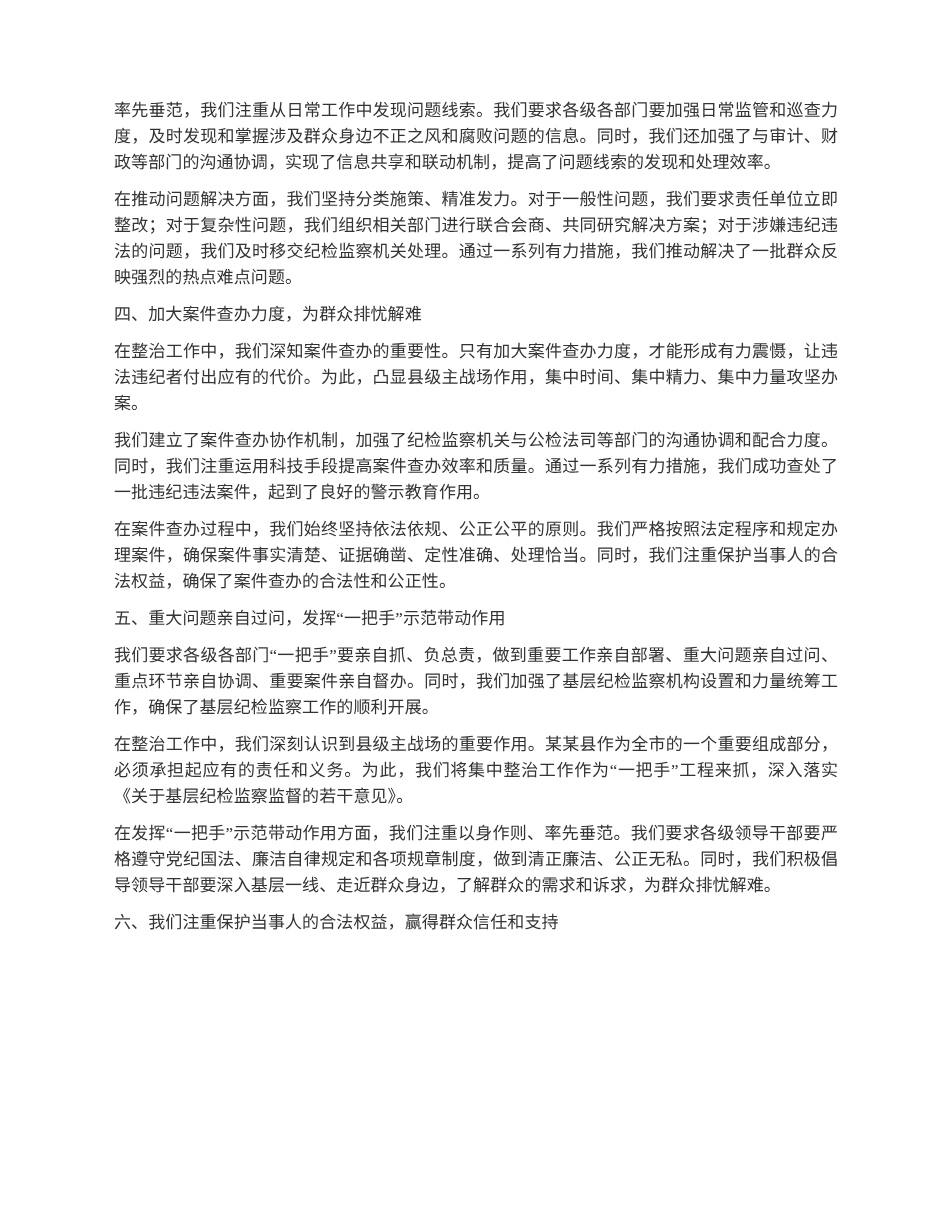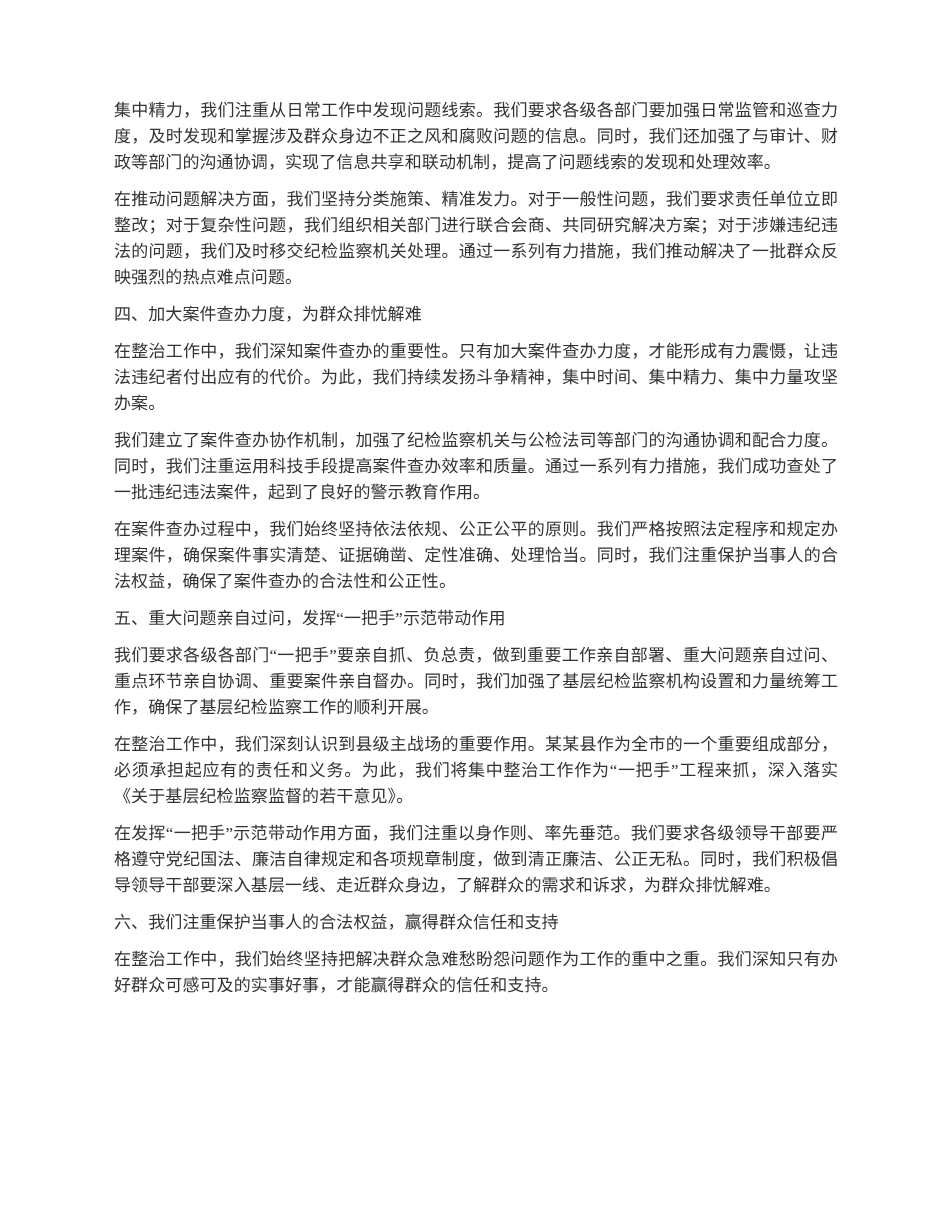--- a/index.html
+++ b/index.html
@@ -45,26 +45,25 @@
   }
   .para:last-child {
     margin-bottom: 0;
   }
 </style>
 </head>
 <body>
 
 <div class="page">
   <div class="doc-body" id="doc-body">
-      <p class="para">集中精力，我们注重从日常工作中发现问题线索。我们要求各级各部门要加强日常监管和巡查力度，及时发现和掌握涉及群众身边不正之风和腐败问题的信息。同时，我们还加强了与审计、财政等部门的沟通协调，实现了信息共享和联动机制，提高了问题线索的发现和处理效率。</p>
+      <p class="para">率先垂范，我们注重从日常工作中发现问题线索。我们要求各级各部门要加强日常监管和巡查力度，及时发现和掌握涉及群众身边不正之风和腐败问题的信息。同时，我们还加强了与审计、财政等部门的沟通协调，实现了信息共享和联动机制，提高了问题线索的发现和处理效率。</p>
       <p class="para">在推动问题解决方面，我们坚持分类施策、精准发力。对于一般性问题，我们要求责任单位立即整改；对于复杂性问题，我们组织相关部门进行联合会商、共同研究解决方案；对于涉嫌违纪违法的问题，我们及时移交纪检监察机关处理。通过一系列有力措施，我们推动解决了一批群众反映强烈的热点难点问题。</p>
       <p class="para heading">四、加大案件查办力度，为群众排忧解难</p>
-      <p class="para">在整治工作中，我们深知案件查办的重要性。只有加大案件查办力度，才能形成有力震慑，让违法违纪者付出应有的代价。为此，我们持续发扬斗争精神，集中时间、集中精力、集中力量攻坚办案。</p>
+      <p class="para">在整治工作中，我们深知案件查办的重要性。只有加大案件查办力度，才能形成有力震慑，让违法违纪者付出应有的代价。为此，凸显县级主战场作用，集中时间、集中精力、集中力量攻坚办案。</p>
       <p class="para">我们建立了案件查办协作机制，加强了纪检监察机关与公检法司等部门的沟通协调和配合力度。同时，我们注重运用科技手段提高案件查办效率和质量。通过一系列有力措施，我们成功查处了一批违纪违法案件，起到了良好的警示教育作用。</p>
       <p class="para">在案件查办过程中，我们始终坚持依法依规、公正公平的原则。我们严格按照法定程序和规定办理案件，确保案件事实清楚、证据确凿、定性准确、处理恰当。同时，我们注重保护当事人的合法权益，确保了案件查办的合法性和公正性。</p>
       <p class="para heading">五、重大问题亲自过问，发挥“一把手”示范带动作用</p>
       <p class="para">我们要求各级各部门“一把手”要亲自抓、负总责，做到重要工作亲自部署、重大问题亲自过问、重点环节亲自协调、重要案件亲自督办。同时，我们加强了基层纪检监察机构设置和力量统筹工作，确保了基层纪检监察工作的顺利开展。</p>
       <p class="para">在整治工作中，我们深刻认识到县级主战场的重要作用。某某县作为全市的一个重要组成部分，必须承担起应有的责任和义务。为此，我们将集中整治工作作为“一把手”工程来抓，深入落实《关于基层纪检监察监督的若干意见》。</p>
       <p class="para">在发挥“一把手”示范带动作用方面，我们注重以身作则、率先垂范。我们要求各级领导干部要严格遵守党纪国法、廉洁自律规定和各项规章制度，做到清正廉洁、公正无私。同时，我们积极倡导领导干部要深入基层一线、走近群众身边，了解群众的需求和诉求，为群众排忧解难。</p>
       <p class="para heading">六、我们注重保护当事人的合法权益，赢得群众信任和支持</p>
-      <p class="para">在整治工作中，我们始终坚持把解决群众急难愁盼怨问题作为工作的重中之重。我们深知只有办好群众可感可及的实事好事，才能赢得群众的信任和支持。</p>
     </div>
 </div>
 
 </body></html>

